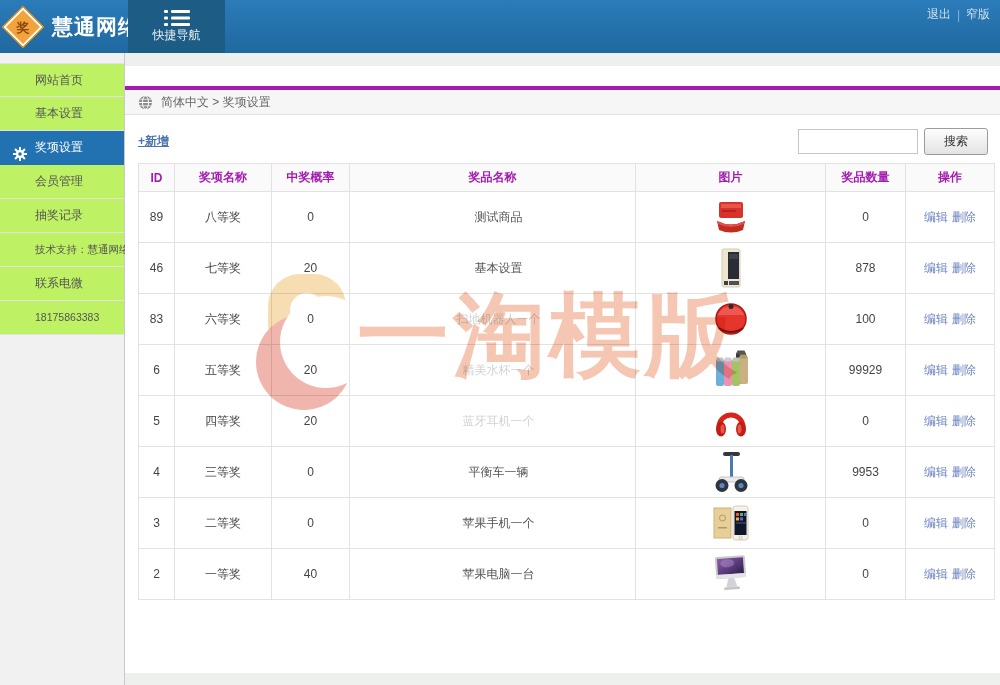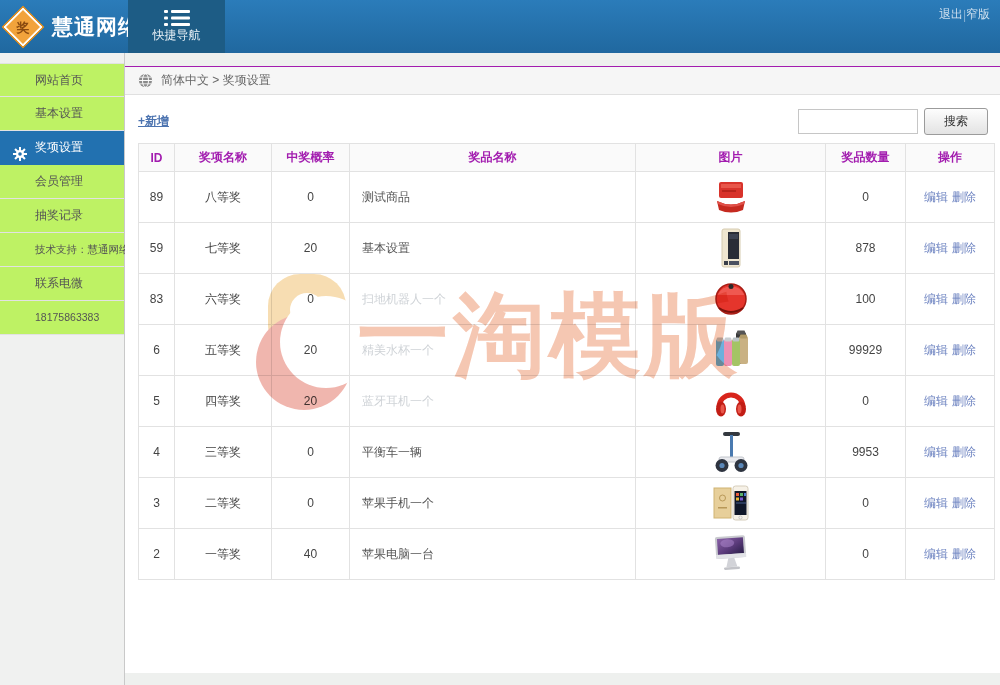--- a/index.html
+++ b/index.html
@@ -12,52 +12,52 @@
             background:linear-gradient(#2b7cba,#20689f); }
   .brand { position:absolute; left:8px; top:0; height:53px; display:flex; align-items:center; }
   .diamond { position:relative; width:30px; height:30px; transform:rotate(45deg);
              background:#f2a33c; border:1px solid #d88a1e; box-shadow:inset 0 0 0 2px #fff,inset 0 0 0 4px #f2a33c; }
   .diamond span { position:absolute; left:0; top:0; width:30px; height:30px; transform:rotate(-45deg);
                   display:flex; align-items:center; justify-content:center; color:#8a4a10; font-weight:bold; font-size:13px; }
   .brand-name { color:#fff; font-size:21px; font-weight:bold; margin-left:14px; letter-spacing:1px; }
   .quicknav { position:absolute; left:128px; top:0; width:97px; height:53px; background:#1d5c85;
               display:flex; flex-direction:column; align-items:center; justify-content:center; cursor:pointer; }
   .quicknav-label { color:#e9f1f7; font-size:12px; }
-  .header-links { position:absolute; right:10px; top:6px; color:#cfe0ef; font-size:12px; display:flex; align-items:center; }
+  .header-links { position:absolute; right:10px; top:6px; color:#cfe0ef; font-size:12px; display:flex; gap:6px; align-items:center; }
   .header-links a { color:#cfe0ef; text-decoration:none; cursor:pointer; }
   .hdr-sep { opacity:.55; }
 
   
   .sidebar { position:absolute; top:53px; left:0; width:125px; height:632px;
              background:#f0f1f0; border-right:1px solid #c9c9c9; padding-top:10px; }
   .side-item { position:relative; height:34px; line-height:33px; border-bottom:1px solid #e2e2e2;
                padding-left:35px; color:#555; cursor:pointer; white-space:nowrap; background:#bef264; }
   .side-item:first-child { border-top:1px solid #e2e2e2; }
   .side-item.small { font-size:10.5px; }
   .side-item.active { background:#2271b0; color:#fff; border-color:#2271b0; }
   .side-gear { position:absolute; left:13px; top:10px; width:14px; height:14px; display:none; }
   .side-item.active .side-gear { display:block; }
 
   
   .main { position:absolute; top:66px; left:125px; width:875px; height:607px; background:#fff; }
-  .crumb-bar { height:29px; background:#f6f6f6; border-top:1px solid #a21caf; border-bottom:1px solid #e0e0e0;
-               display:flex; align-items:center; padding:0 13px; color:#666; gap:8px; }
+  .crumb-bar { height:29px; background:#f6f6f6; border-top:4px solid #a21caf; border-bottom:1px solid #e0e0e0;
+               display:flex; align-items:center; padding:0 13px; color:#666; gap:8px;margin-top:20px; }
   .toolbar { display:flex; align-items:center; justify-content:space-between; padding:13px 12px 8px 13px; }
   .add-link { color:#4d74b0; text-decoration:underline; cursor:pointer; font-weight:bold; }
   .search-group { display:flex; align-items:center; gap:6px;padding-left:29px; }
   .search-input { width:120px; height:25px; border:1px solid #c6c6c6; background:#fff; padding:0 5px; font-size:12px; }
   .search-btn { height:27px; padding:0 19px; font-size:12px; color:#333; cursor:pointer;
                 background:linear-gradient(#fdfdfd,#e3e3e3); border:1px solid #9b9b9b; border-radius:3px; }
 
   
   table { border-collapse:collapse; width:856px; margin-left:13px; table-layout:fixed; }
   th,td { border:1px solid #e2e2e2; font-size:12px; }
   th { height:28px; background:#fafafa; font-weight:bold; color:#a21caf; text-align:center; }
   td { height:51px; text-align:center; color:#444; background:#fff; }
-  td.prize-cell { text-align:left; padding-left:12px; color:#555; }
+  td.prize-cell { text-align:center; padding-left:12px; color:#555; }
   td.prize-cell.faded { color:#cfd3d7; }
   .op-link { color:#6d83c1; text-decoration:none; cursor:pointer; margin:0 2px; }
   .img-box { display:inline-block; width:40px; height:44px; vertical-align:middle; }
   .img-box svg { display:block; }
 
   
   .watermark { position:absolute; left:252px; top:266px; width:480px; height:152px;
                pointer-events:none; mix-blend-mode:multiply; opacity:.95; z-index:5; }
   .wm-text { position:absolute; left:105px; top:8px; font-size:92px; font-weight:bold;
              color:#f5c4ae; letter-spacing:4px; white-space:nowrap; }
@@ -203,21 +203,21 @@
                   <path d="M6 26 q14 7 28 0 l-1 3 q-13 6 -26 0 z" fill="#e05048"></path>
                 </svg></span>
       </td>
       <td>0</td>
       <td>
         <a class="op-link">编辑</a><a class="op-link">删除</a>
       </td>
     </tr>
 
     <tr>
-      <td>59</td>
+      <td>46</td>
       <td>七等奖</td>
       <td>20</td>
       <td class="prize-cell">基本设置</td>
       <td>
         <span class="img-box"><svg width="40" height="44" viewBox="0 0 40 44">
                   <rect x="11" y="3" width="18" height="38" rx="2" fill="#efe6d0" stroke="#d6cbb0" stroke-width="1"></rect>
                   <rect x="17" y="6" width="11" height="27" fill="#2a2d36"></rect>
                   <rect x="18" y="8" width="9" height="5" fill="#3c4252"></rect>
                   <rect x="13" y="35" width="4" height="4" fill="#3a3f4a"></rect>
                   <rect x="18" y="35" width="10" height="4" fill="#4a5060"></rect>

